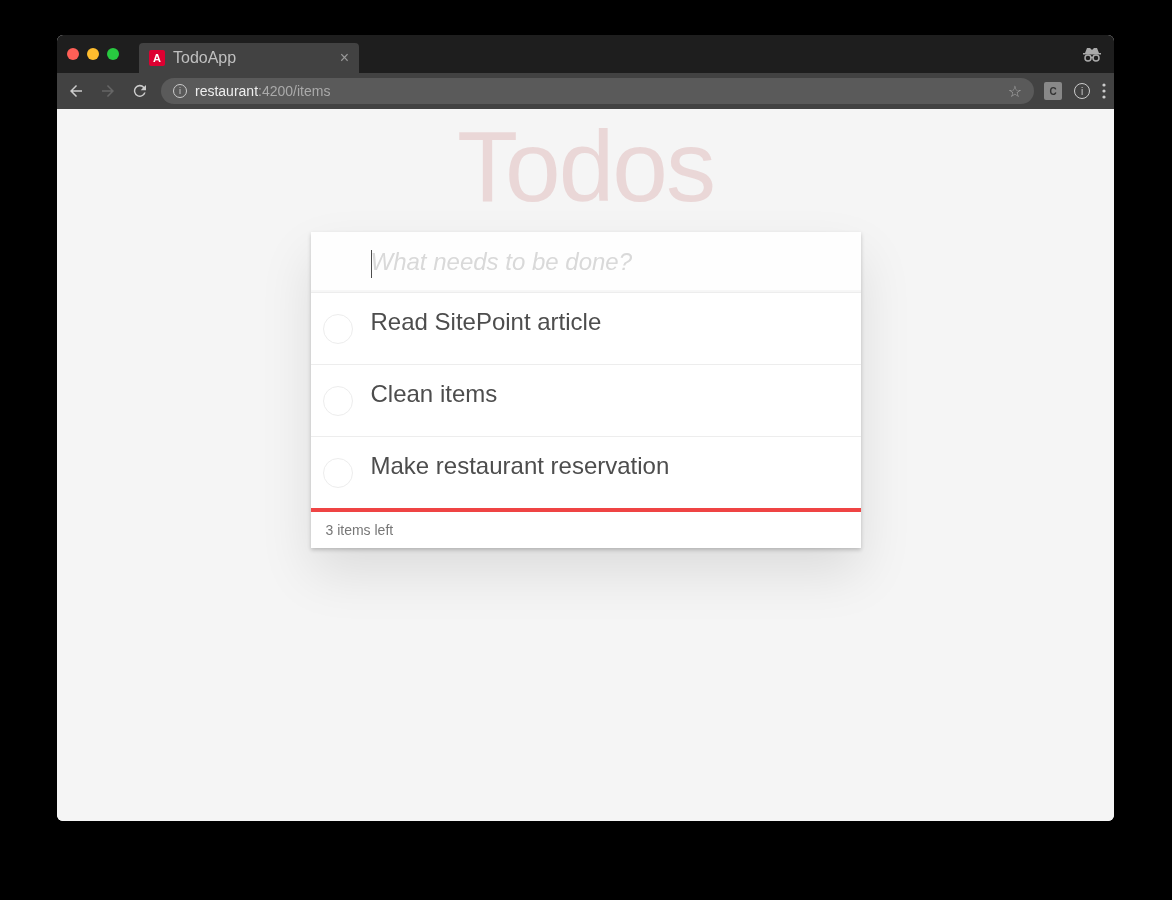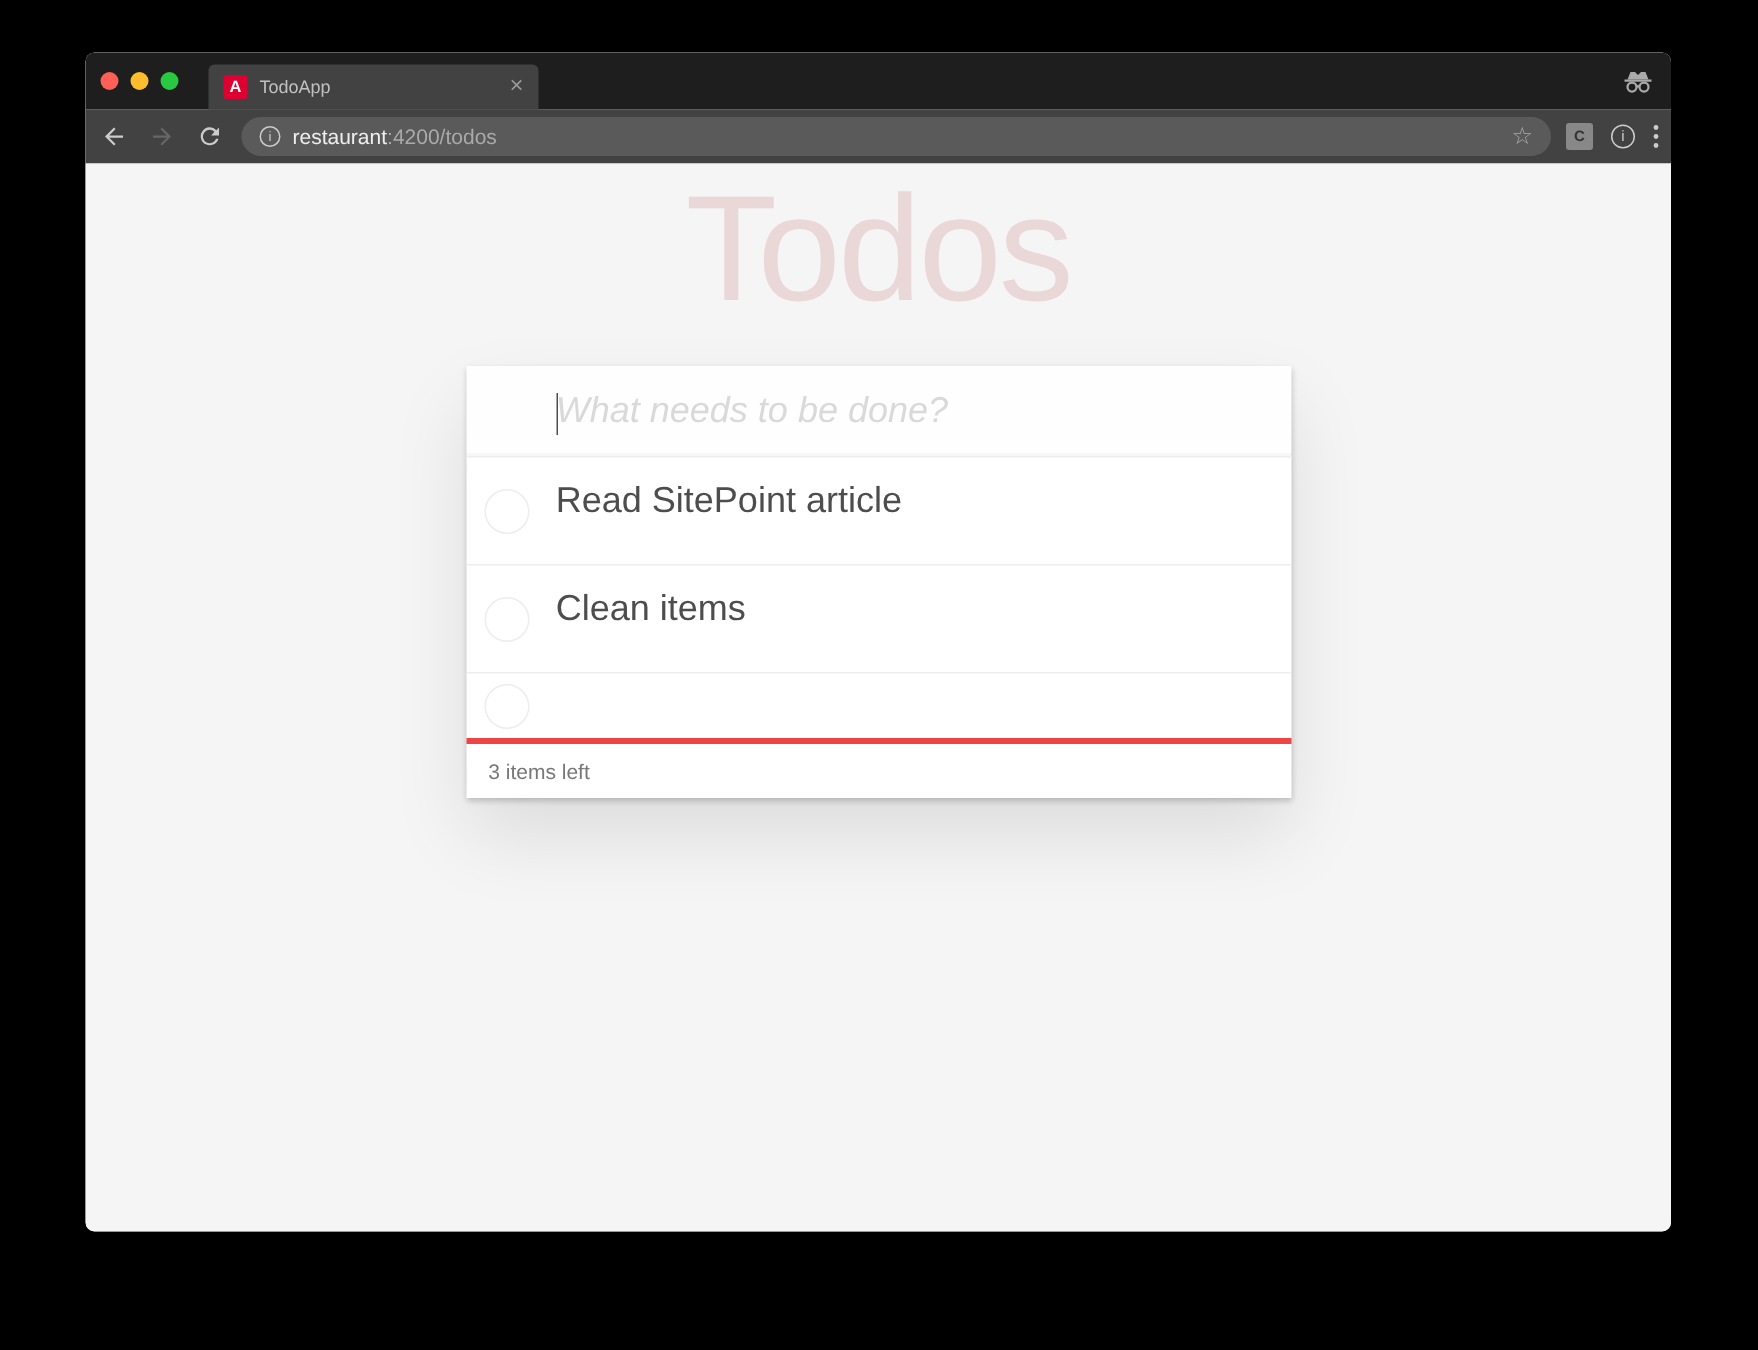--- a/index.html
+++ b/index.html
@@ -76,21 +76,21 @@
       align-items: center;
       justify-content: center;
       color: white;
       font-size: 11px;
       font-weight: bold;
       flex-shrink: 0;
     }
 
     .tab-title {
       color: #c0c0c0;
-      font-size: 12px;
+      font-size: 16px;
       flex: 1;
     }
 
     .tab-close {
       color: #999;
       font-size: 16px;
       line-height: 1;
       cursor: pointer;
     }
 
@@ -193,21 +193,21 @@
       font-size: 100px;
       font-weight: 100;
       text-align: center;
       color: rgba(175, 47, 47, 0.15);
       letter-spacing: -2px;
       text-rendering: optimizeLegibility;
     }
 
     .todoapp {
       width: 550px;
-      margin: 20px auto 40px;
+      margin: 8px auto 40px;
       background: #fff;
       box-shadow: 0 2px 4px 0 rgba(0,0,0,0.2), 0 25px 50px 0 rgba(0,0,0,0.1);
       position: relative;
     }
 
     .new-todo-wrap {
       position: relative;
       padding: 16px 16px 16px 60px;
       border-bottom: 1px solid #ededed;
       background: rgba(0,0,0,0.003);
@@ -338,21 +338,21 @@
         </svg>
     </div>
     <div class="nav-btn">
       <svg width="18" height="18" viewBox="0 0 24 24">
           <path d="M17.65 6.35A8 8 0 1 0 19.5 14h-2.1a6 6 0 1 1-1.4-6.2L13 11h7V4l-2.35 2.35z" fill="#ccc"></path>
         </svg>
     </div>
     <div class="address-bar">
       <div class="info-icon">i</div>
       <div class="url-text">
-        <span>restaurant</span><span class="dim">:4200/todos</span>
+        <span>restaurant</span><span class="dim">:4200/items</span>
       </div>
       <div class="star-icon">☆</div>
     </div>
     <div class="toolbar-right">
       <div class="ext-badge">C</div>
       <div class="info-icon" style="width:16px;height:16px;font-size:10px">i</div>
       <div>
         <svg width="4" height="16" viewBox="0 0 4 16">
             <circle cx="2" cy="2" r="1.6" fill="#ccc"></circle>
             <circle cx="2" cy="8" r="1.6" fill="#ccc"></circle>
@@ -374,20 +374,21 @@
         <li class="todo-item">
           <button class="toggle"></button>
           <span>Read SitePoint article</span>
         </li>
         <li class="todo-item">
           <button class="toggle"></button>
           <span>Clean items</span>
         </li>
         <li class="todo-item">
           <button class="toggle"></button>
+          <span>Make restaurant reservation</span>
         </li>
       </ul>
       <footer class="footer">
         <span>3 items left</span>
       </footer>
     </section>
   </div>
 
 </div>
 

